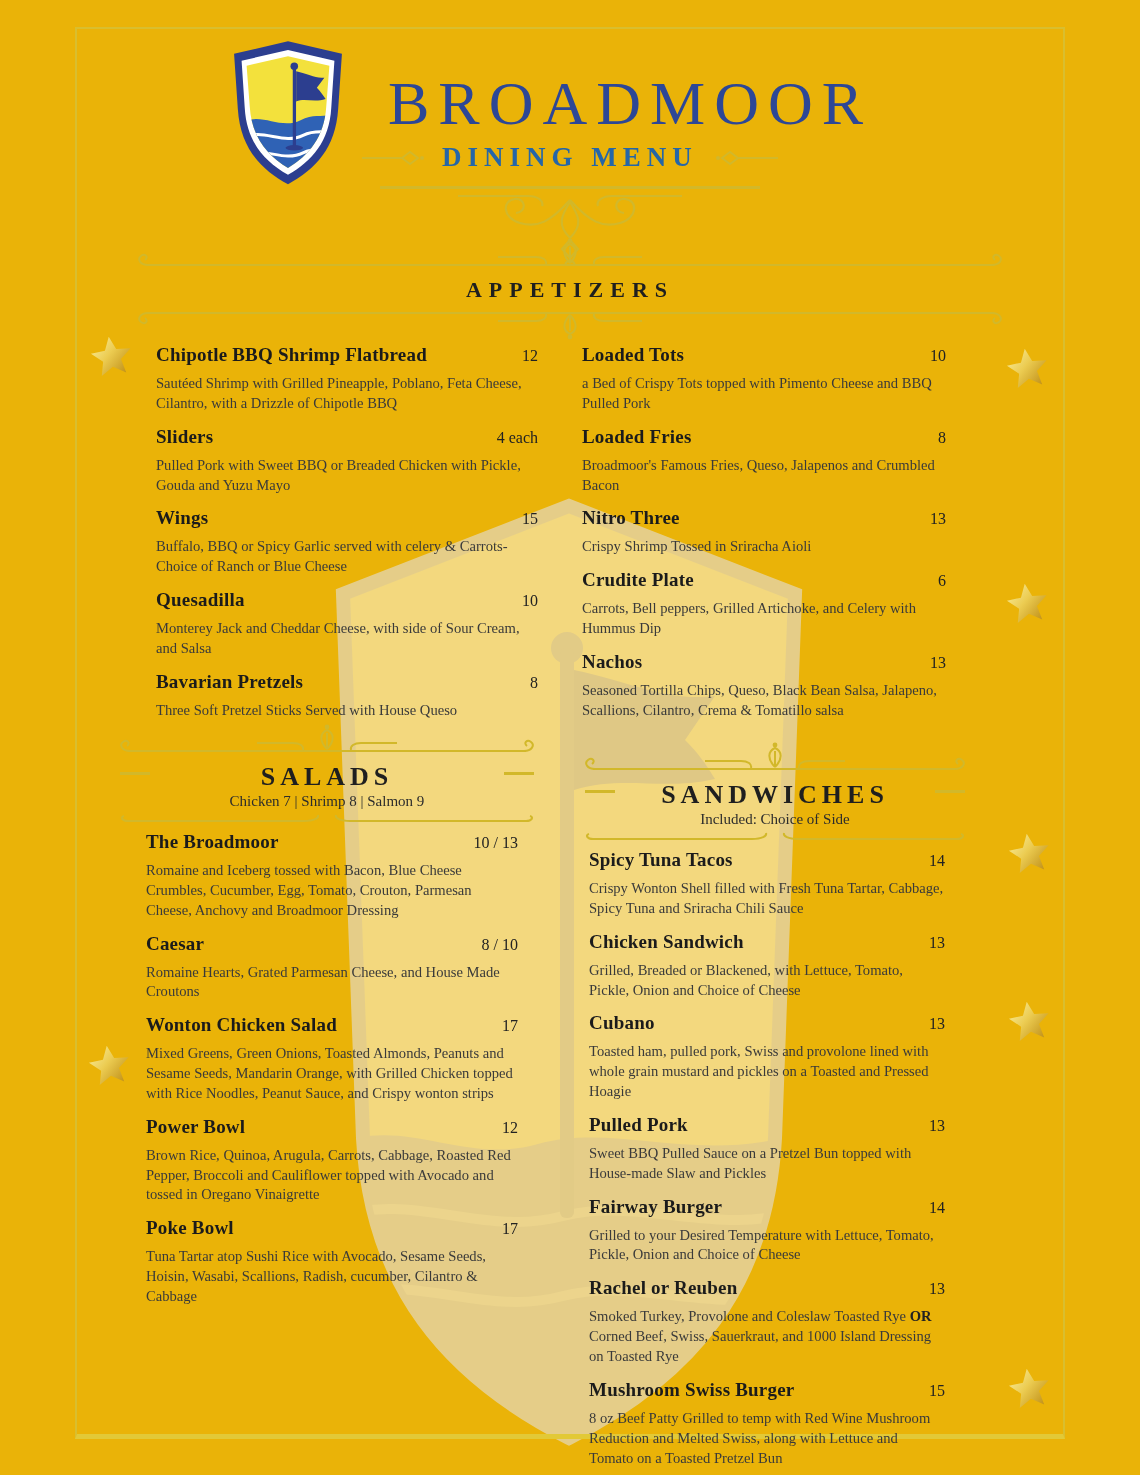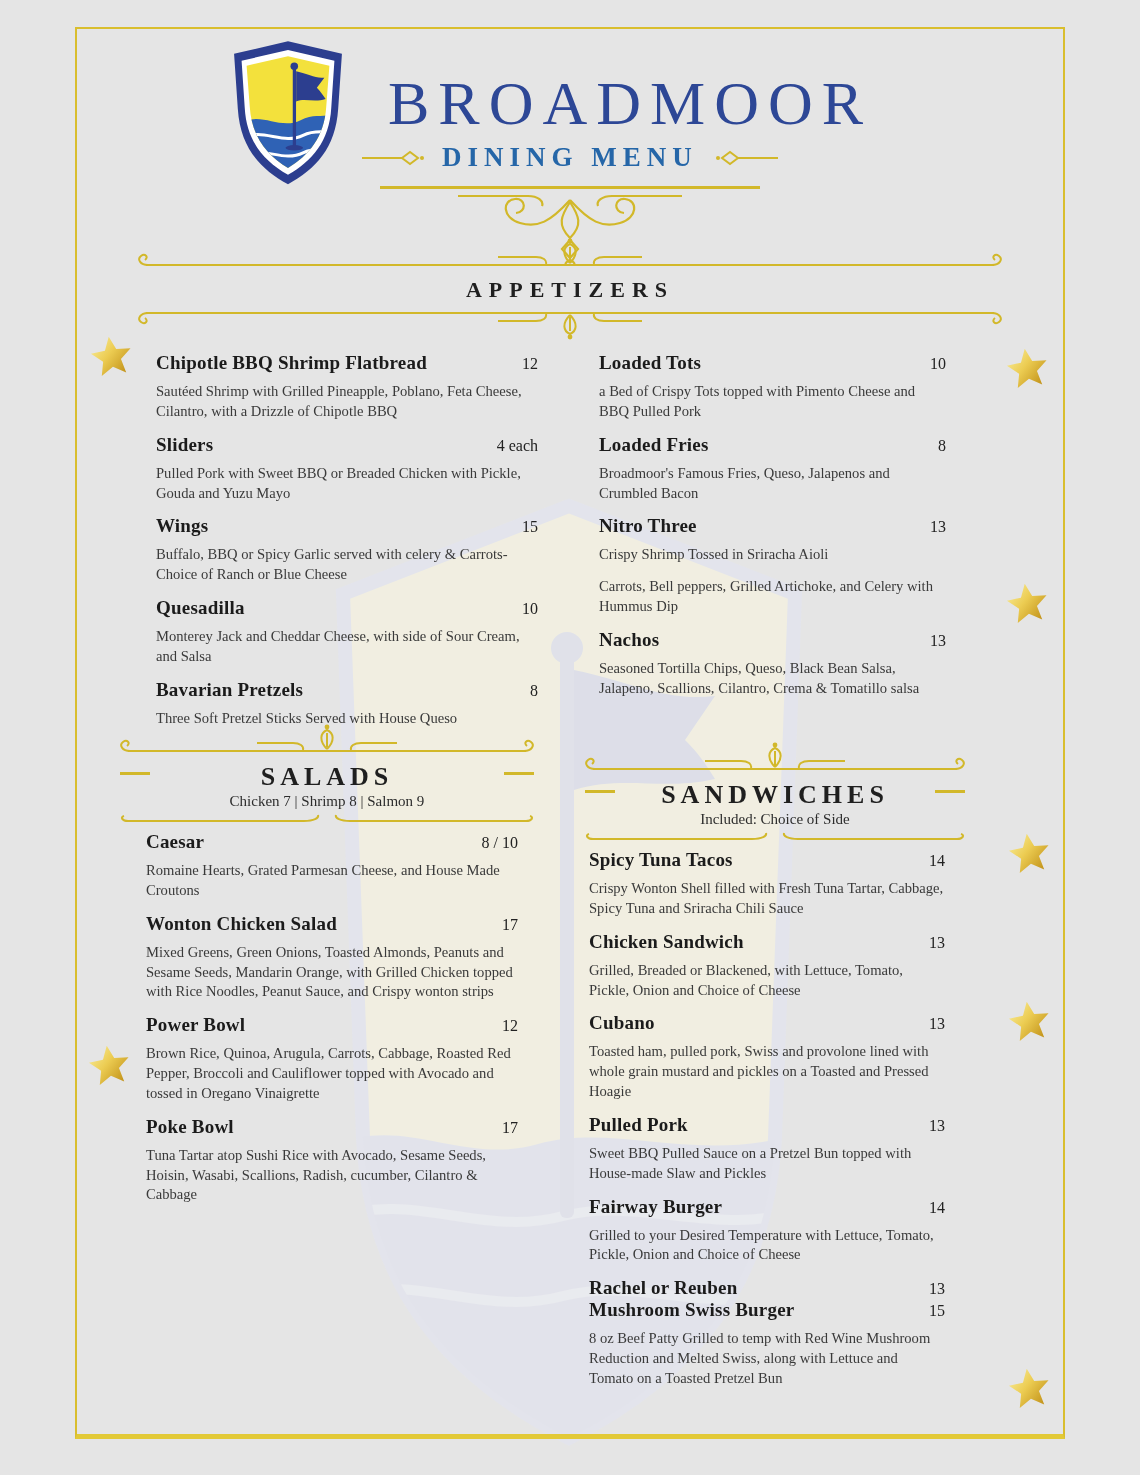--- a/index.html
+++ b/index.html
@@ -1,18 +1,18 @@
 <!DOCTYPE html>
 <html><head>
 <meta charset="utf-8">
 <style>
   * { margin:0; padding:0; box-sizing:border-box; }
   html,body { background:#ffffff; }
   body { width:1140px; height:1475px; font-family:"Liberation Serif","DejaVu Serif",serif; position:relative; }
-  .page { position:absolute; inset:0; width:1140px; height:1475px; background:#e5e5e5; overflow:hidden; }
+  .page { position:absolute; inset:0; width:1140px; height:1475px; background:#eab308; overflow:hidden; }
 
   
   .frame { position:absolute; left:75px; top:27px; width:990px; height:1412px;
            border:2px solid #d9be2e; border-bottom:5px solid #e2c937; pointer-events:none; }
 
   
   .watermark { position:absolute; left:333px; top:498px; width:472px; height:948px; opacity:.55; z-index:0; }
 
   .layer { position:relative; z-index:1; }
 
@@ -31,21 +31,21 @@
   .col-salads{ position:absolute; left:118px; top:724px; width:418px; }
   .col-sand  { position:absolute; left:583px; top:742px; width:384px; }
 
   .sec-title { text-align:center; font-size:22px; font-weight:700; letter-spacing:7px; color:#1f1f1f; margin:5px 0 3px; }
   .col-head  { position:relative; }
   .col-title { text-align:center; font-size:26px; font-weight:700; letter-spacing:5px; color:#1f1f1f; margin:4px 0 1px; }
   .col-sub   { text-align:center; font-size:15px; color:#2c2c2c; margin-bottom:3px; }
   .side-dash { position:absolute; top:48px; width:30px; height:3px; background:#d2b82a; }
   .side-dash.l { left:2px; } .side-dash.r { right:2px; }
 
-  .app-grid { display:grid; grid-template-columns:382px 1fr; column-gap:61px; padding:4px 22px 0 24px;margin-top:8px; }
+  .app-grid { display:grid; grid-template-columns:382px 1fr; column-gap:44px; padding:4px 22px 0 24px; }
   .app-grid .colR .mi { padding-right:40px; }
 
   .items-salads { padding:4px 18px 0 28px; }
   .items-sand   { padding:4px 22px 0 6px; }
 
   .mi { }
   .mi-row { display:flex; justify-content:space-between; align-items:baseline; }
   .mi-name { font-size:19px; font-weight:700; color:#1b1b1b; letter-spacing:.2px; }
   .mi-price{ font-size:16px; color:#222; white-space:nowrap; padding-left:12px; }
   .mi-desc { font-size:14.6px; line-height:1.36; color:#3a3a3a; margin:8px 0 12px; }
@@ -235,20 +235,24 @@
             <p class="mi-desc">Broadmoor's Famous Fries, Queso, Jalapenos and Crumbled Bacon</p>
           </div>
           <div class="mi">
             <div class="mi-row">
                 <span class="mi-name">Nitro Three</span>
                 <span class="mi-price">13</span>
               </div>
             <p class="mi-desc">Crispy Shrimp Tossed in Sriracha Aioli</p>
           </div>
           <div class="mi">
+            <div class="mi-row">
+                <span class="mi-name">Crudite Plate</span>
+                <span class="mi-price">6</span>
+              </div>
             <p class="mi-desc">Carrots, Bell peppers, Grilled Artichoke, and Celery with Hummus Dip</p>
           </div>
           <div class="mi">
             <div class="mi-row">
                 <span class="mi-name">Nachos</span>
                 <span class="mi-price">13</span>
               </div>
             <p class="mi-desc">Seasoned Tortilla Chips, Queso, Black Bean Salsa, Jalapeno, Scallions, Cilantro, Crema &amp; Tomatillo salsa</p>
           </div>
         </div>
@@ -282,20 +286,27 @@
               <path d="M410 8 H232 C222 8 217 5 218 2"></path>
               <path d="M10 8 C4 8 2 4 6 3"></path>
               <path d="M408 8 C414 8 416 4 412 3"></path>
             </g>
           </svg>
         </div>
       </div>
       <div class="items-salads">
         <div class="mi">
           <div class="mi-row">
+              <span class="mi-name">The Broadmoor</span>
+              <span class="mi-price">10 / 13</span>
+            </div>
+          <p class="mi-desc">Romaine and Iceberg tossed with Bacon, Blue Cheese Crumbles, Cucumber, Egg, Tomato, Crouton, Parmesan Cheese, Anchovy and Broadmoor Dressing</p>
+        </div>
+        <div class="mi">
+          <div class="mi-row">
               <span class="mi-name">Caesar</span>
               <span class="mi-price">8 / 10</span>
             </div>
           <p class="mi-desc">Romaine Hearts, Grated Parmesan Cheese, and House Made Croutons</p>
         </div>
         <div class="mi">
           <div class="mi-row">
               <span class="mi-name">Wonton Chicken Salad</span>
               <span class="mi-price">17</span>
             </div>
@@ -383,20 +394,21 @@
               <span class="mi-name">Fairway Burger</span>
               <span class="mi-price">14</span>
             </div>
           <p class="mi-desc">Grilled to your Desired Temperature with Lettuce, Tomato, Pickle, Onion and Choice of Cheese</p>
         </div>
         <div class="mi">
           <div class="mi-row">
               <span class="mi-name">Rachel or Reuben</span>
               <span class="mi-price">13</span>
             </div>
+          <p class="mi-desc"><span>Smoked Turkey, Provolone and Coleslaw Toasted Rye </span><b>OR</b><span> Corned Beef, Swiss, Sauerkraut, and 1000 Island Dressing on Toasted Rye</span></p>
         </div>
         <div class="mi">
           <div class="mi-row">
               <span class="mi-name">Mushroom Swiss Burger</span>
               <span class="mi-price">15</span>
             </div>
           <p class="mi-desc">8 oz Beef Patty Grilled to temp with Red Wine Mushroom Reduction and Melted Swiss, along with Lettuce and Tomato on a Toasted Pretzel Bun</p>
         </div>
       </div>
     </div>

